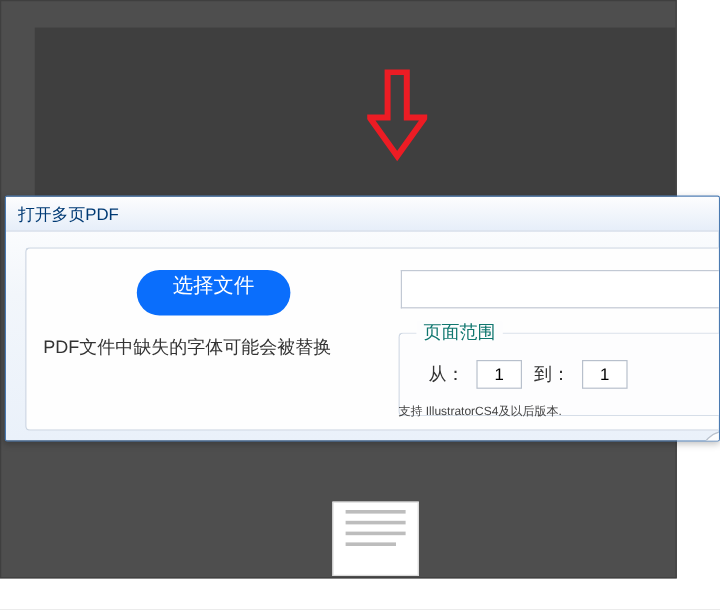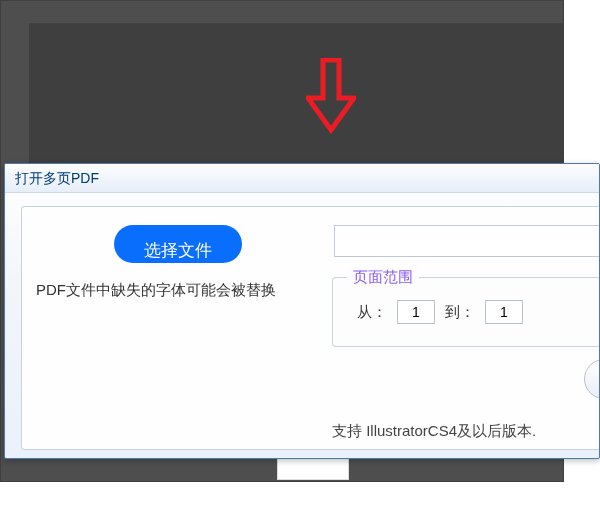--- a/index.html
+++ b/index.html
@@ -38,21 +38,21 @@
   .arrow {
     position: absolute;
     left: 306px;
     top: 58px;
   }
   .dialog {
     position: absolute;
     left: 4px;
     top: 163px;
     width: 596px;
-    height: 296px;
+    height: 205px;
     background: linear-gradient(#ffffff, #f2f6fb 40%, #eaf1fa);
     border: 1px solid #4a7ab1;
     border-radius: 2px;
     box-shadow: 0 2px 6px rgba(0,0,0,0.25);
     box-sizing: border-box;
     overflow: hidden;
   }
   .titlebar {
     height: 28px;
     background: linear-gradient(#fdfdfe, #e6eef9);
@@ -81,21 +81,21 @@
     left: 92px;
     top: 18px;
     width: 128px;
     height: 38px;
     background: #0a6efc;
     color: #fff;
     font-size: 17px;
     border: none;
     border-radius: 19px;
     display: flex;
-    align-items: flex-end;
+    align-items: flex-start;
     justify-content: center;
     cursor: pointer;
   }
   .filepath-input {
     position: absolute;
     left: 312px;
     top: 18px;
     height: 32px;
     width: 270px;
     background: #ffffff;
@@ -125,21 +125,21 @@
     border-radius: 4px 0 0 4px;
     box-sizing: border-box;
     background: #fdfdfe;
   }
   .page-range .legend {
     position: absolute;
     top: -10px;
     left: 14px;
     background: #fdfdfe;
     padding: 0 6px;
-    color: #8b5cf6;
+    color: #0f766e;
     font-size: 15px;
   }
   .pr-row {
     display: flex;
     align-items: center;
     gap: 10px;
     padding: 22px 0 0 24px;
     font-size: 15px;
     color: #333;
   }
@@ -161,21 +161,21 @@
     border: 1px solid #b8c0cc;
     border-radius: 50%;
     background: linear-gradient(#ffffff, #e9eef6);
     box-sizing: border-box;
   }
   .support-text {
     position: absolute;
     left: 310px;
     bottom: 8px;
     color: #444;
-    font-size: 15px;
+    font-size: 10px;
     white-space: nowrap;
     text-align: center;
   }
   .doc-thumb {
     position: absolute;
     left: 276px;
     top: 417px;
     width: 70px;
     height: 60px;
     background: #fff;

